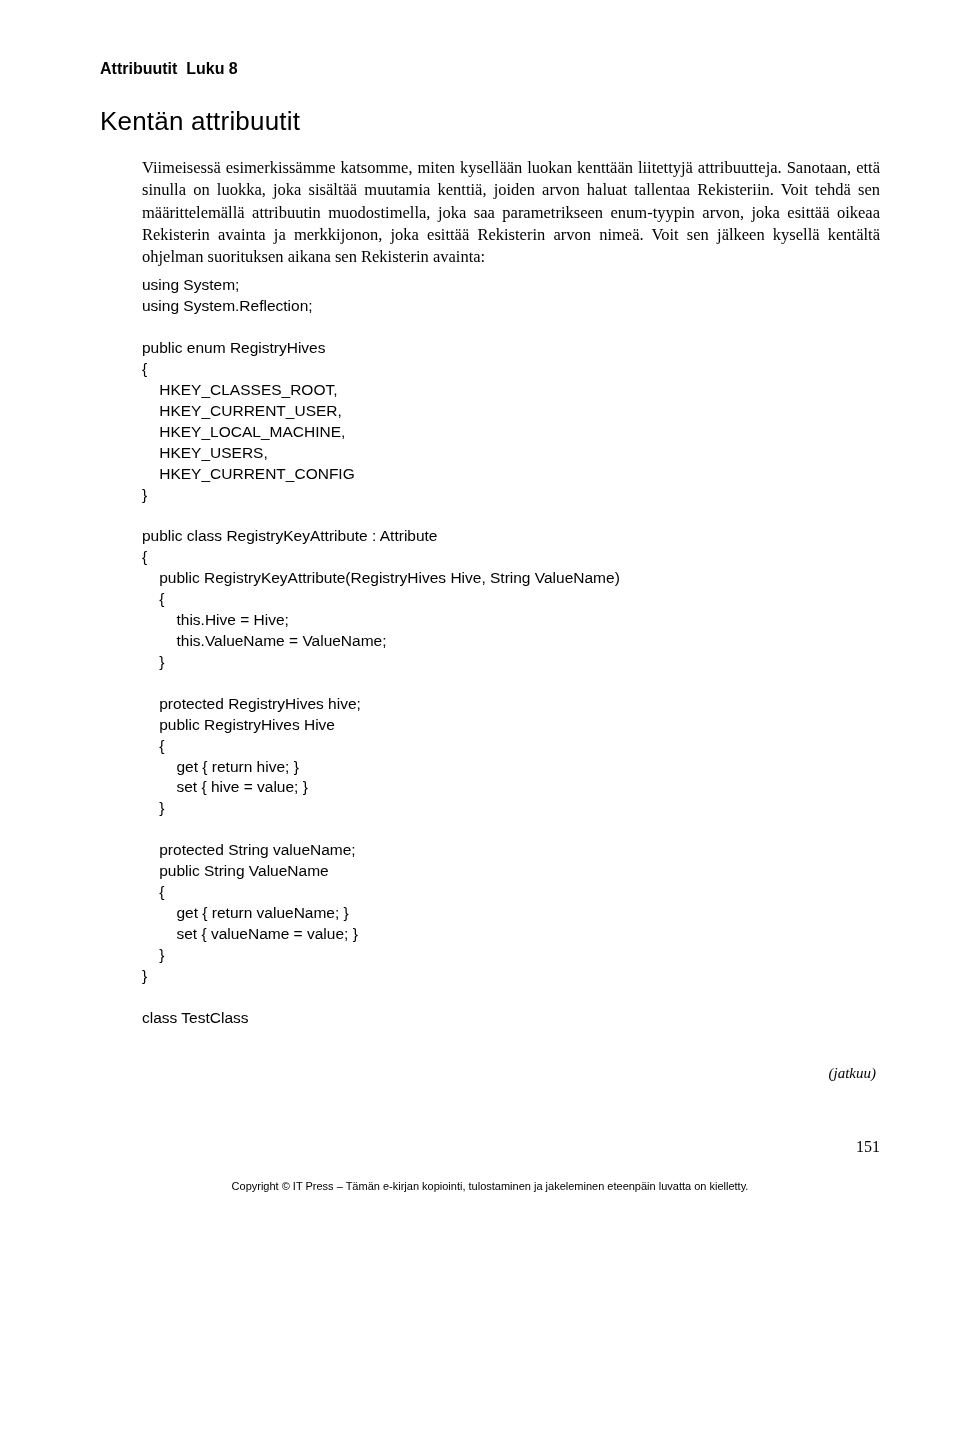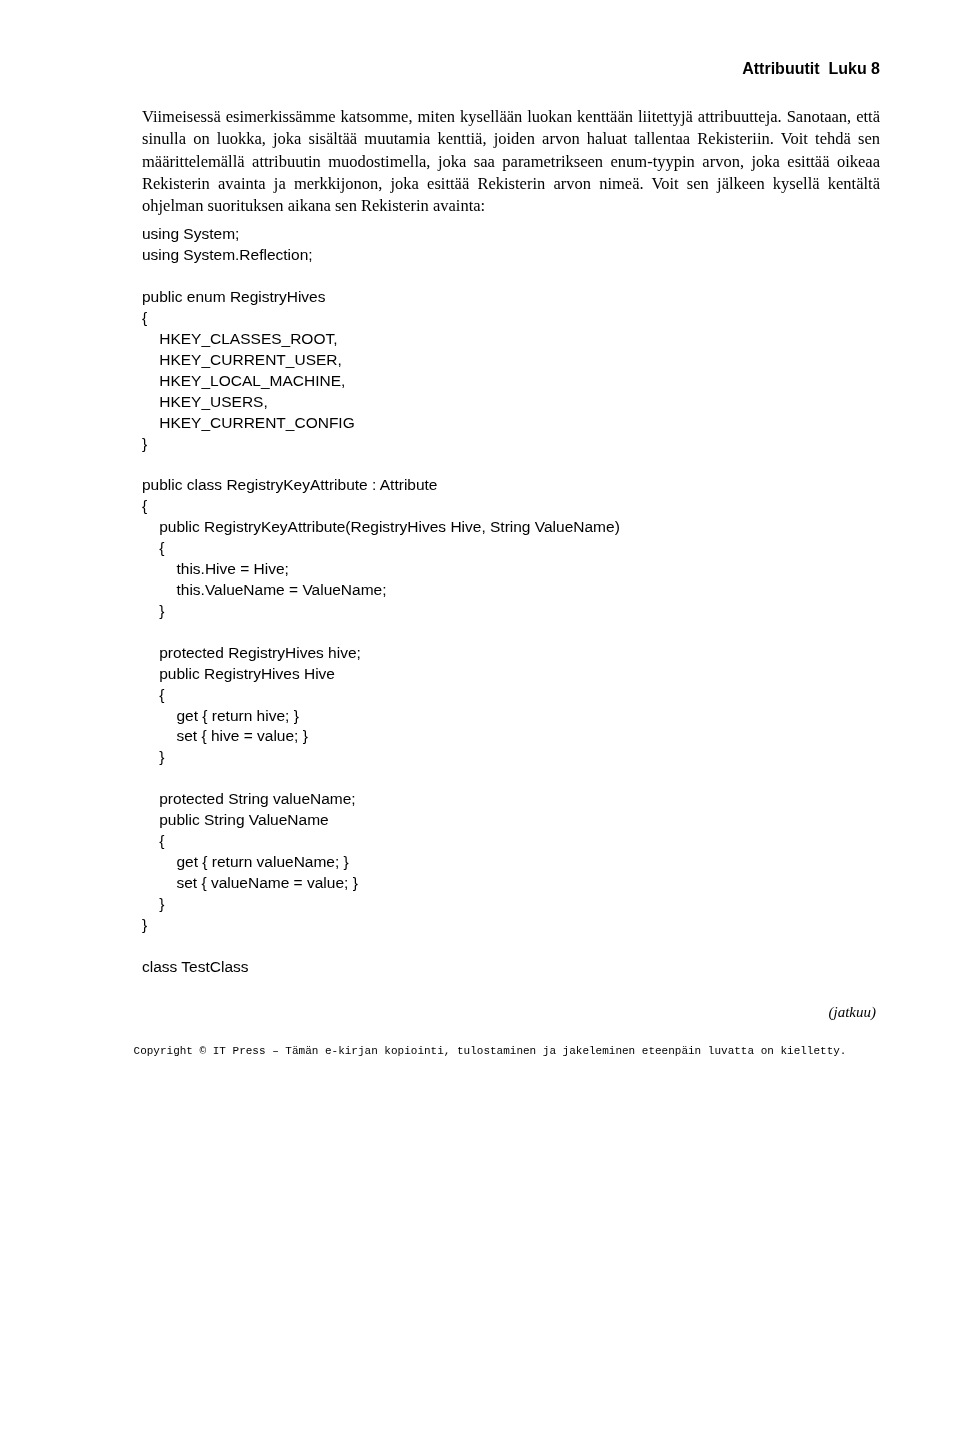--- a/index.html
+++ b/index.html
@@ -11,21 +11,20 @@
     width: 960px;
   }
   .page {
     padding: 60px 80px 40px 100px;
     box-sizing: border-box;
     width: 960px;
     min-height: 1456px;
     position: relative;
   }
   .running-header {
-    text-align: right;
     font-weight: bold;
     font-size: 16px;
     margin-bottom: 28px;
     font-family: Arial, Helvetica, sans-serif;
   }
   .section-title {
     font-size: 26px;
     font-family: Arial, Helvetica, sans-serif;
     font-weight: normal;
     margin-bottom: 20px;
@@ -43,43 +42,44 @@
     font-size: 15.5px;
     line-height: 1.35;
     white-space: pre;
     margin-left: 42px;
     margin-top: 6px;
   }
   .jatkuu {
     text-align: right;
     font-style: italic;
     font-size: 15px;
-    margin-top: 26px;
+    margin-top: 36px;
     margin-right: 4px;
   }
   .page-number {
     text-align: right;
     font-size: 16px;
     margin-top: 56px;
   }
   .footer {
     text-align: center;
-    font-family: Liberation Mono, monospace;
+    font-family: Liberation Sans, sans-serif;
     font-size: 11px;
     margin-top: 24px;
     color: #000;
   }
 </style>
 </head>
 <body>
 
 <div class="page">
 
   <div class="running-header">Attribuutit&nbsp;&nbsp;Luku 8</div>
 
+  <div class="section-title">Kentän attribuutit</div>
 
   <div class="body-text">Viimeisessä esimerkissämme katsomme, miten kysellään luokan kenttään liitettyjä attribuutteja. Sanotaan, että sinulla on luokka, joka sisältää muutamia kenttiä, joiden arvon haluat tallentaa Rekisteriin. Voit tehdä sen määrittelemällä attribuutin muodostimella, joka saa parametrikseen enum-tyypin arvon, joka esittää oikeaa Rekisterin avainta ja merkkijonon, joka esittää Rekisterin arvon nimeä. Voit sen jälkeen kysellä kentältä ohjelman suorituksen aikana sen Rekisterin avainta:</div>
 
   <div class="code-block">using System;
 using System.Reflection;
 
 public enum RegistryHives
 {
     HKEY_CLASSES_ROOT,
     HKEY_CURRENT_USER,
@@ -108,16 +108,17 @@
     {
         get { return valueName; }
         set { valueName = value; }
     }
 }
 
 class TestClass</div>
 
   <div class="jatkuu">(jatkuu)</div>
 
+  <div class="page-number">151</div>
 
   <div class="footer">Copyright © IT Press – Tämän e-kirjan kopiointi, tulostaminen ja jakeleminen eteenpäin luvatta on kielletty.</div>
 
 </div>
 
 </body></html>

